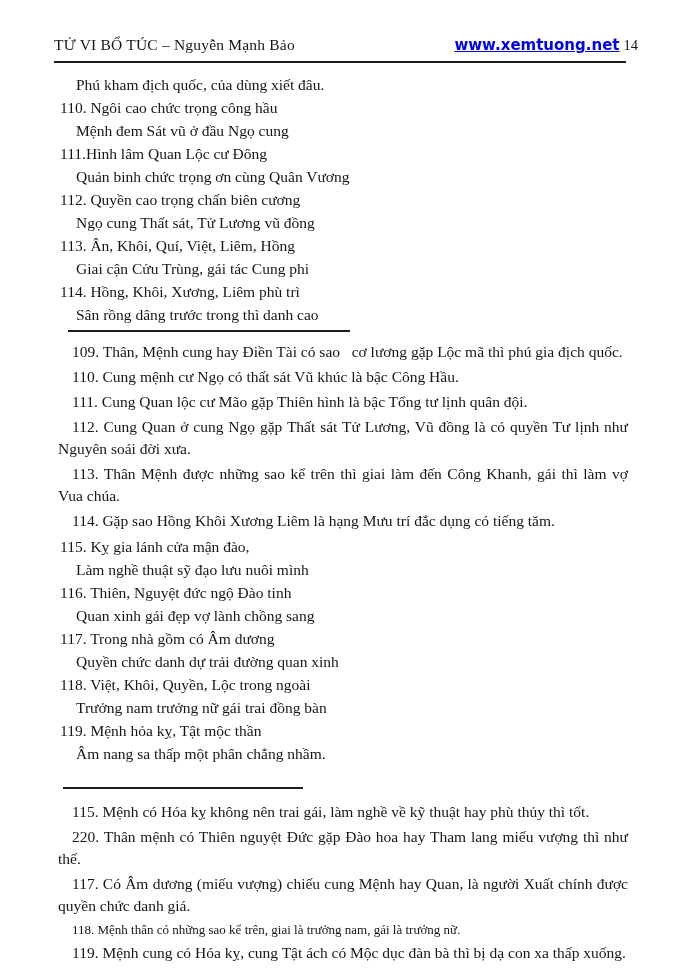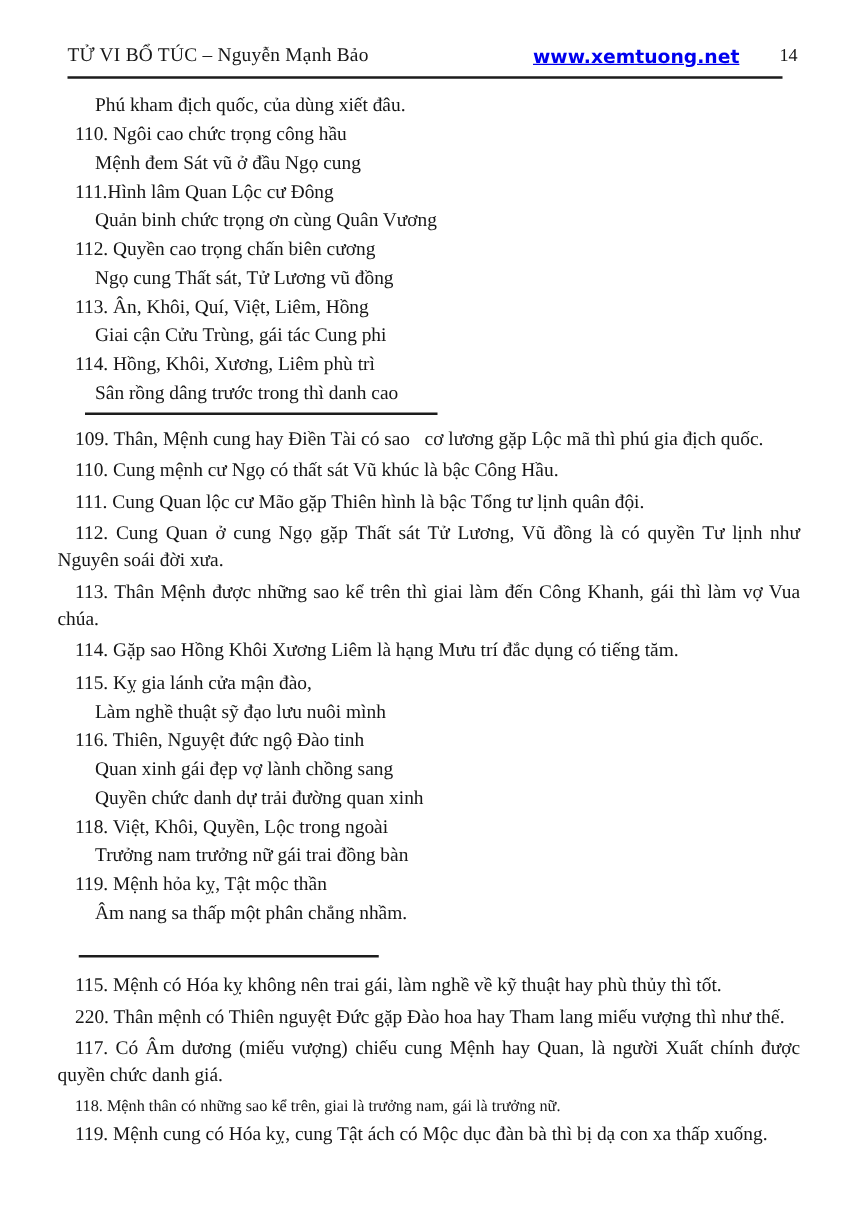--- a/index.html
+++ b/index.html
@@ -29,42 +29,42 @@
   .site {
     margin-left: auto;
     font-family: "DejaVu Sans", sans-serif;
     font-weight: bold;
     font-size: 15px;
     color: var(--link-color, #0000ee);
     text-decoration: underline;
     white-space: nowrap;
   }
   .pnum {
-    margin-left: 32px;
+    margin-left: 4px;
     font-size: 14.5px;
   }
   .hrule {
     border: 0;
     border-top: 2px solid #1c1c1c;
     margin: 7px 14px 10px 8px;
     height: 0;
   }
   .line {
     font-size: 15.5px;
     line-height: 23px;
     white-space: nowrap;
   }
   .vnum  { padding-left: 14px; }
   .vcont { padding-left: 30px; }
   .para {
     font-size: 15.5px;
     line-height: 22px;
     text-align: justify;
     text-indent: 14px;
-    margin: 3px 0;
+    margin: 3px 12px;
   }
   .para.small {
     font-size: 13px;
     line-height: 19px;
   }
   .divider {
     border: 0;
     border-top: 2px solid #1c1c1c;
     height: 0;
   }
@@ -97,20 +97,21 @@
       <div class="para">109. Thân, Mệnh cung hay Điền Tài có sao&nbsp;&nbsp;&nbsp;cơ lương gặp Lộc mã thì phú gia địch quốc.</div>
       <div class="para">110. Cung mệnh cư Ngọ có thất sát Vũ khúc là bậc Công Hầu.</div>
       <div class="para">111. Cung Quan lộc cư Mão gặp Thiên hình là bậc Tổng tư lịnh quân đội.</div>
       <div class="para">112. Cung Quan ở cung Ngọ gặp Thất sát Tử Lương, Vũ đồng là có quyền Tư lịnh như Nguyên soái đời xưa.</div>
       <div class="para">113. Thân Mệnh được những sao kể trên thì giai làm đến Công Khanh, gái thì làm vợ Vua chúa.</div>
       <div class="para">114. Gặp sao Hồng Khôi Xương Liêm là hạng Mưu trí đắc dụng có tiếng tăm.</div>
       <div class="line vnum">115. Kỵ gia lánh cửa mận đào,</div>
       <div class="line vcont">Làm nghề thuật sỹ đạo lưu nuôi mình</div>
       <div class="line vnum">116. Thiên, Nguyệt đức ngộ Đào tinh</div>
       <div class="line vcont">Quan xinh gái đẹp vợ lành chồng sang</div>
+      <div class="line vnum">117. Trong nhà gồm có Âm dương</div>
       <div class="line vcont">Quyền chức danh dự trải đường quan xinh</div>
       <div class="line vnum">118. Việt, Khôi, Quyền, Lộc trong ngoài</div>
       <div class="line vcont">Trưởng nam trưởng nữ gái trai đồng bàn</div>
       <div class="line vnum">119. Mệnh hỏa kỵ, Tật mộc thần</div>
       <div class="line vcont">Âm nang sa thấp một phân chẳng nhầm.</div>
       <div class="divider foot"></div>
       <div class="para">115. Mệnh có Hóa kỵ không nên trai gái, làm nghề về kỹ thuật hay phù thủy thì tốt.</div>
       <div class="para">220. Thân mệnh có Thiên nguyệt Đức gặp Đào hoa hay Tham lang miếu vượng thì như thế.</div>
       <div class="para">117. Có Âm dương (miếu vượng) chiếu cung Mệnh hay Quan, là người Xuất chính được quyền chức danh giá.</div>
       <div class="para small">118. Mệnh thân có những sao kể trên, giai là trưởng nam, gái là trưởng nữ.</div>

